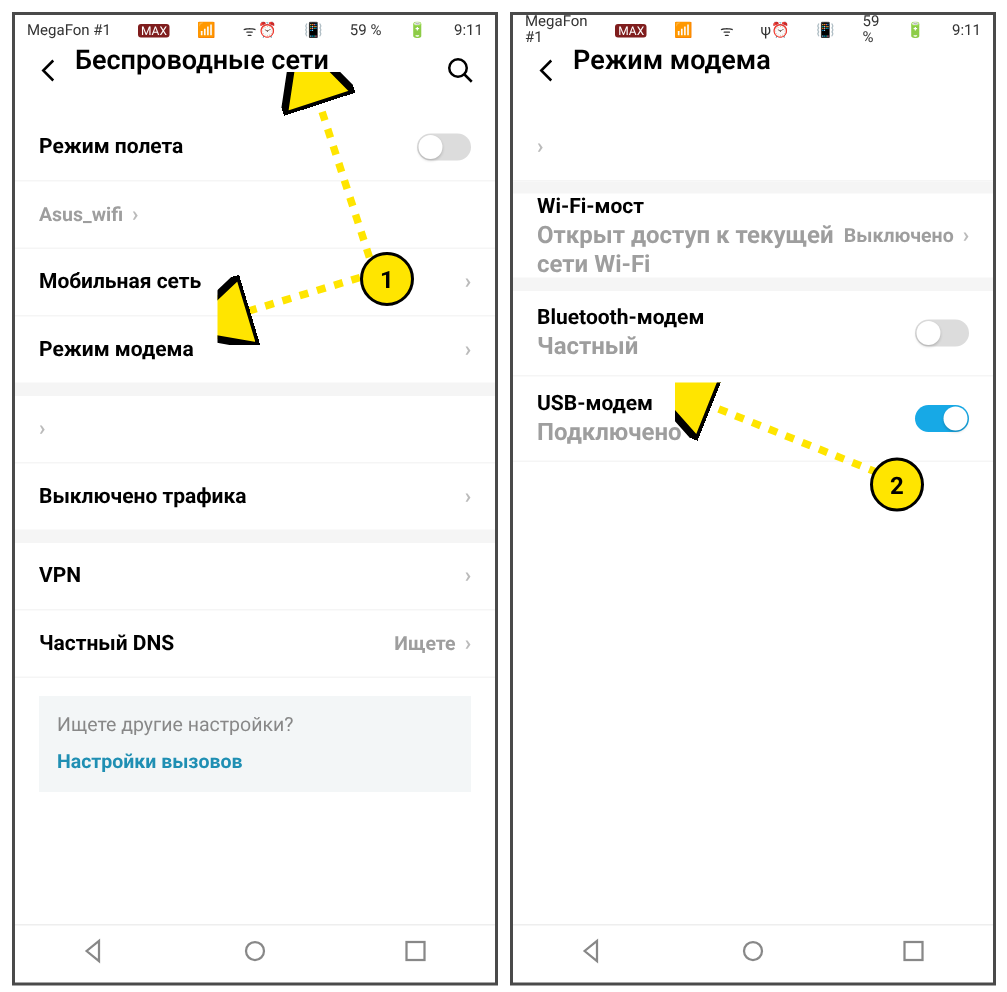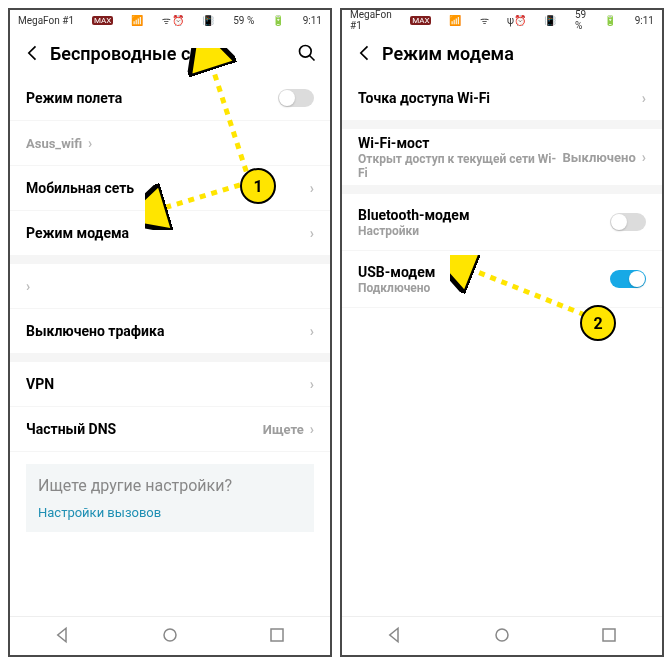--- a/index.html
+++ b/index.html
@@ -3,40 +3,40 @@
 <meta charset="utf-8">
 <style>
   body{margin:0;background:#fff;font-family:-apple-system,BlinkMacSystemFont,"Segoe UI",Roboto,Arial,sans-serif;font-size:14px;color:#000;}
   .stage{width:671px;height:661px;position:relative;}
   .phone{position:absolute;top:8px;width:320px;height:645px;border:2px solid #4a4a4a;background:#fff;display:flex;flex-direction:column;}
   .phone.left{left:8px;}
   .phone.right{left:340px;}
   .statusbar{height:20px;display:flex;align-items:center;justify-content:space-between;padding:0 8px;font-size:10px;color:#333;}
   .statusbar .sb-left,.statusbar .sb-right{display:flex;align-items:center;gap:18px;}
   .badge{background:#7f1d1d;color:#fff;font-size:8px;padding:0 2px;border-radius:2px;}
-  .header{height:46px;display:flex;align-items:center;padding:0 6px;}
+  .header{height:46px;display:flex;align-items:flex-start;padding:0 6px;}
   .back-btn{width:34px;height:34px;display:flex;align-items:center;justify-content:center;font-size:20px;}
   .header-title{font-size:18px;font-weight:600;flex:1;}
   .search-btn{width:34px;height:34px;display:flex;align-items:center;justify-content:center;}
   .list{flex:1;overflow:hidden;}
   .row{display:flex;align-items:center;padding:0 16px;min-height:44px;border-bottom:1px solid #f5f5f5;position:relative;font-weight:bold;}
   .row.tall{min-height:56px;}
   .row-main{flex:1;display:flex;flex-direction:column;justify-content:center;}
   .row-label{font-size:14px;color:#000;}
-  .row-sub{font-size:12px;color:#9e9e9e;margin-top:1px;}
+  .row-sub{font-size:16px;color:#9e9e9e;margin-top:1px;}
   .row-value{font-size:13px;color:#9e9e9e;margin-right:6px;}
   .chev{color:#bbb;font-size:14px;}
   .gap{height:8px;background:#f5f5f5;}
   .toggle{width:36px;height:18px;border-radius:9px;background:#dcdcdc;position:relative;}
   .toggle::after{content:"";position:absolute;width:16px;height:16px;border-radius:50%;background:#fff;top:1px;left:1px;box-shadow:0 1px 2px rgba(0,0,0,0.2);}
   .toggle.on{background:#17a9e6;}
   .toggle.on::after{left:19px;}
   .hintbox{margin:12px 16px;background:#f3f6f7;padding:12px;}
-  .hint-q{font-size:16px;color:#888;}
-  .hint-link{font-size:13px;color:#1f8fb3;margin-top:10px;font-weight:400;}
+  .hint-q{font-size:13px;color:#888;}
+  .hint-link{font-size:13px;color:#1f8fb3;margin-top:10px;font-weight:700;}
   .navbar{height:38px;display:flex;align-items:center;justify-content:space-around;border-top:1px solid #eee;}
   .nav-icon{color:#888;}
   
   .bubble{position:absolute;width:32px;height:32px;border-radius:50%;background:#ffe500;border:2px solid #000;display:flex;align-items:center;justify-content:center;font-weight:700;font-size:16px;z-index:20;}
   svg.anno{position:absolute;z-index:19;pointer-events:none;}
 </style>
 </head>
 <body>
 <div class="stage">
 
@@ -155,39 +155,36 @@
   <div class="header">
     <div class="back-btn">
       <svg width="20" height="20" viewBox="0 0 24 24" fill="none" stroke="#000" stroke-width="2">
             <path d="M15 4l-8 8 8 8"></path>
           </svg>
     </div>
     <div class="header-title">Режим модема</div>
   </div>
   <div class="list">
     <div class="row">
-      <div class="row-main">
-            <span class="row-label">Точка доступа Wi-Fi</span>
-          </div>
       <span class="chev">›</span>
     </div>
     <div class="gap"></div>
     <div class="row tall">
       <div class="row-main">
         <span class="row-label">Wi-Fi-мост</span>
         <span class="row-sub">Открыт доступ к текущей сети Wi-Fi</span>
       </div>
       <span class="row-value">Выключено</span>
       <span class="chev">›</span>
     </div>
     <div class="gap"></div>
     <div class="row tall">
       <div class="row-main">
         <span class="row-label">Bluetooth-модем</span>
-        <span class="row-sub">Настройки</span>
+        <span class="row-sub">Частный</span>
       </div>
       <div class="toggle"></div>
     </div>
     <div class="row tall">
       <div class="row-main">
         <span class="row-label">USB-модем</span>
         <span class="row-sub">Подключено</span>
       </div>
       <div class="toggle on"></div>
     </div>

